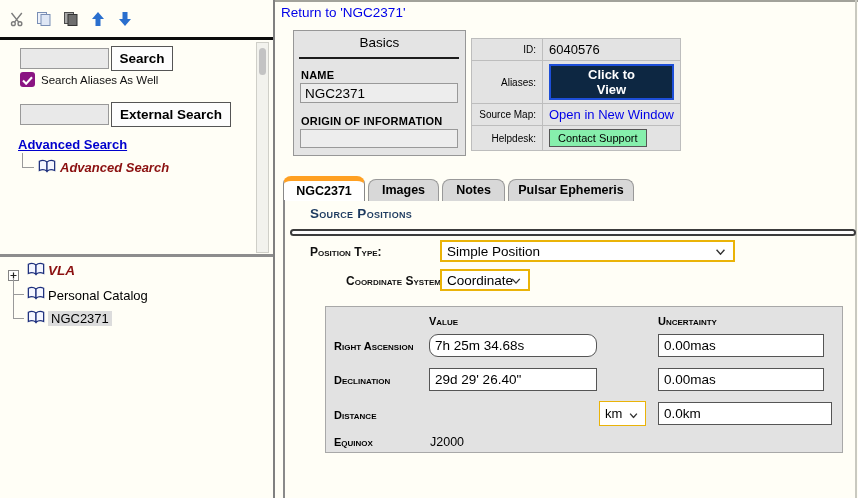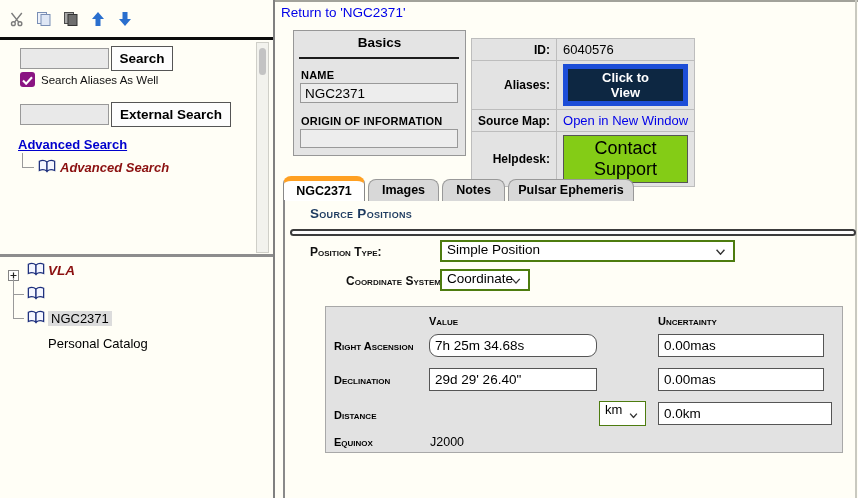--- a/index.html
+++ b/index.html
@@ -31,55 +31,55 @@
 
   .adv-link { left:18px; top:137px; font-size:13px; font-weight:700; color:#0000cd; text-decoration:underline; cursor:pointer; }
   .connector-l { left:22px; top:153px; width:12px; height:15px; border-left:1px solid #9a9a9a; border-bottom:1px solid #9a9a9a; }
   .adv-item-book { left:38px; top:159px; }
   .adv-item-label { left:60px; top:160px; font-size:13px; font-weight:700; font-style:italic; color:#8b1010; cursor:pointer; }
 
   .tree-vline { left:13px; top:278px; width:1px; height:40px; background:#9a9a9a; }
   .tree-hline { width:11px; height:1px; background:#9a9a9a; }
   .plus-box { left:8px; top:267px; cursor:pointer; }
   .book-vla { left:27px; top:262px; } .label-vla { left:48px; top:263px; font-size:13.5px; font-weight:700; font-style:italic; color:#8b1010; cursor:pointer; }
-  .book-pc { left:27px; top:286px; } .label-pc { left:48px; top:288px; font-size:13px; color:#000; cursor:pointer;margin-top:48px; }
+  .book-pc { left:27px; top:286px; } .label-pc { left:48px; top:288px; font-size:13px; color:#000; cursor:pointer; }
   .book-ngc { left:27px; top:310px; } .label-ngc { left:48px; top:311px; font-size:13px; color:#000; background:#dcdcdc; padding:0 3px; cursor:pointer; }
 
   
   .right-top-border { left:275px; top:0; width:583px; height:2px; background:#a2a29a; }
   .right-edge { left:855px; top:0; width:2px; height:498px; background:#c9c9c0; }
   .return-link { left:281px; top:5px; font-size:13.5px; color:#0000e8; cursor:pointer; }
 
   .basics-box { left:293px; top:30px; width:173px; height:126px; background:#e4e4e4; border:1px solid #979797; }
-  .basics-title { position:absolute; left:0; top:4px; width:100%; text-align:center; font-size:13.5px; font-weight:700; color:#000; }
+  .basics-title { position:absolute; left:0; top:4px; width:100%; text-align:center; font-size:13.5px; font-weight:400; color:#000; }
   .basics-rule { position:absolute; left:5px; top:26px; width:160px; height:2px; background:#1c1c1c; }
   .basics-label { position:absolute; left:7px; font-size:11px; font-weight:700; color:#000; letter-spacing:0.2px; }
   .basics-input { position:absolute; left:6px; width:158px; background:#ededed; border:1px solid #999; font-size:13.5px; padding-left:4px; font-family:"Liberation Sans",sans-serif; }
 
   .info-table { left:471px; top:38px; width:210px; border-collapse:collapse; background:#e3e3e3; border:1px solid #999; }
   .info-table td { border:1px solid #bdbdbd; padding:3px 6px; font-size:13px; }
-  .info-table td.lbl { width:76px; text-align:right; font-weight:700; font-size:12px; white-space:nowrap; }
-  .dark-btn { background:#0d2742; color:#fff; font-weight:700; font-size:13px; border:5px solid #1d4ed8; padding:1px 22px; cursor:pointer; font-family:"Liberation Sans",sans-serif; }
+  .info-table td.lbl { width:76px; text-align:right; font-weight:400; font-size:10px; white-space:nowrap; }
+  .dark-btn { background:#0d2742; color:#fff; font-weight:700; font-size:13px; border:2px solid #1d4ed8; padding:1px 22px; cursor:pointer; font-family:"Liberation Sans",sans-serif; }
   .cell-link { color:#0000e8; font-size:13px; text-decoration:none; cursor:pointer; white-space:nowrap; }
-  .light-btn { background:#84cc16; border:1.5px solid #555; font-size:18px; padding:2px 8px; cursor:pointer; font-family:"Liberation Sans",sans-serif; }
+  .light-btn { background:#86efac; border:1.5px solid #555; font-size:11px; padding:2px 8px; cursor:pointer; font-family:"Liberation Sans",sans-serif; }
 
   .tabs { left:283px; top:176px; display:flex; gap:3px; align-items:flex-end; height:25px; }
   .tab { background:#d8d8d8; border:1px solid #999; border-bottom:none; border-radius:8px 8px 0 0; font-size:12.5px; font-weight:700; color:#000; text-align:center; padding:3px 0 4px 0; height:22px; cursor:pointer; }
   .tab.active { background:#fff; border:1px solid #888; border-bottom:none; border-top:5px solid #ffa022; height:25px; padding-top:3px; }
   .tab-w0{width:82px;} .tab-w1{width:71px;} .tab-w2{width:63px;} .tab-w3{width:126px;}
   .panel-left-border { left:283px; top:200px; width:2px; height:298px; background:#8a8a8a; }
 
   .sp-heading { left:310px; top:206px; font-size:13.5px; font-weight:700; font-variant:small-caps; color:#1d3a5f; letter-spacing:0.3px; }
   .pill-rule { left:290px; top:229px; width:566px; height:7px; border:2px solid #3c3c3c; border-radius:4px; background:#fdfdfd; }
 
   .sc-label { font-variant:small-caps; font-weight:700; color:#101010; }
   .pt-label { left:310px; top:245px; font-size:12px; }
   .cs-label { left:310px; top:274px; font-size:12px;margin-left:36px; }
 
-  .selectbox { background:#fff; border:2px solid #4d7c0f; display:flex; font-size:13.5px; padding-left:5px; cursor:pointer; position:absolute; }
+  .selectbox { background:#fff; border:2px solid #eab308; display:flex; align-items:center; font-size:13.5px; padding-left:5px; cursor:pointer; position:absolute; }
   .selectbox .chev { position:absolute; right:7px; top:50%; transform:translateY(-50%); }
   .sel-pos { left:440px; top:240px; width:295px; height:22px; }
   .sel-coord { left:440px; top:269px; width:90px; height:22px; }
 
   .coord-table { left:325px; top:306px; width:518px; height:147px; background:#e2e2e2; border:1px solid #a8a8a8; }
   .ct-h { position:absolute; font-size:11px; font-weight:700; font-variant:small-caps; color:#000; }
   .ct-lbl { position:absolute; left:8px; font-size:11px; font-weight:700; font-variant:small-caps; color:#000; }
   .ct-input { position:absolute; background:#fff; border:1.5px solid #555; height:23px; font-size:13.5px; padding-left:5px; font-family:"Liberation Sans",sans-serif; color:#000; }
   .sel-unit { left:273px; top:94px; width:47px; height:25px; border-width:1.5px; font-size:13px; }
   .equinox-val { position:absolute; left:104px; top:128px; font-size:12.5px; color:#000; }

